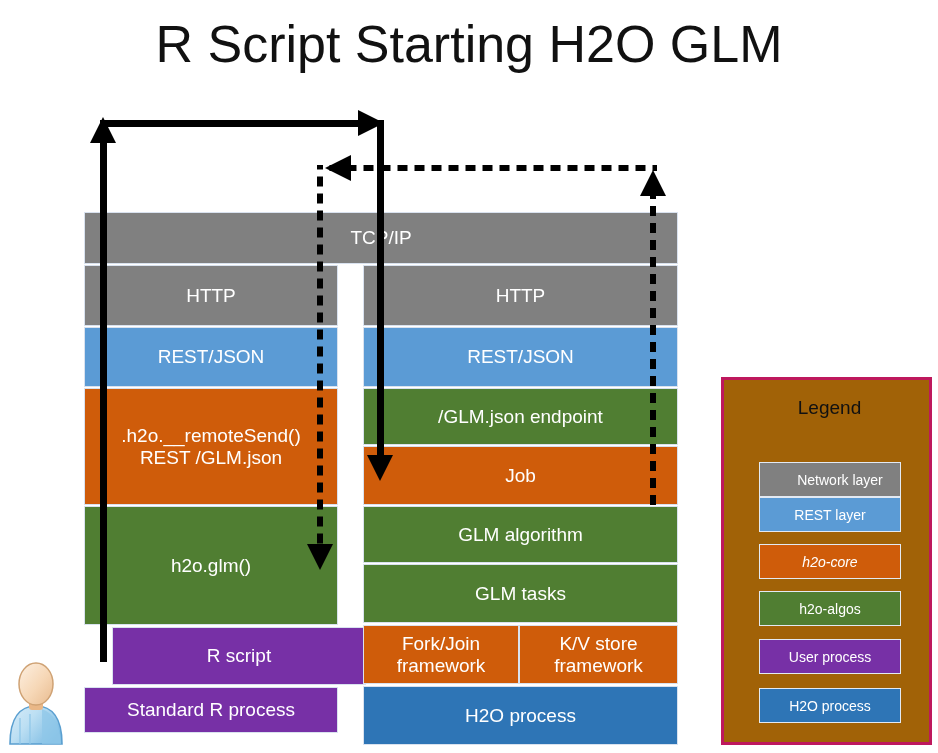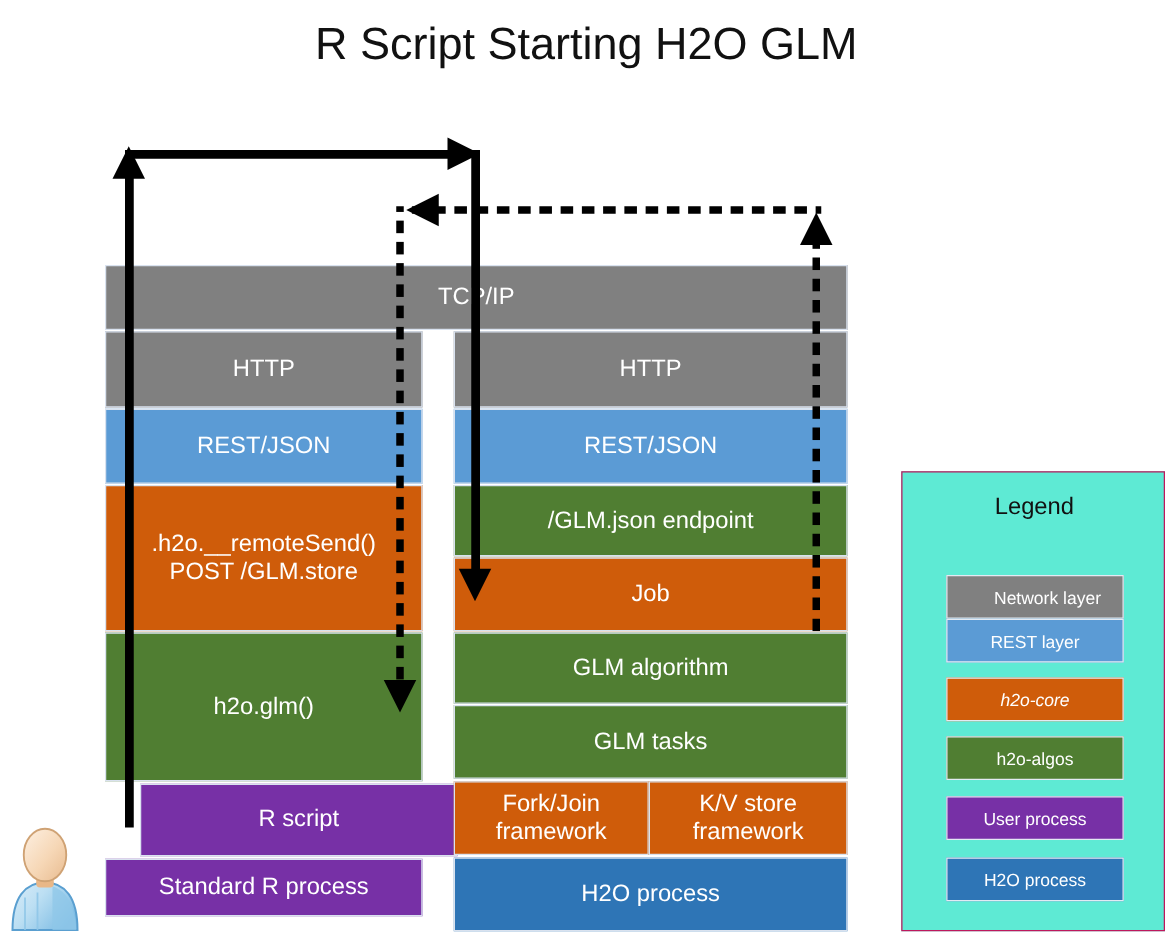--- a/index.html
+++ b/index.html
@@ -16,21 +16,21 @@
     overflow: hidden;
   }
 
   
   #title {
     position: absolute;
     left: 0;
     top: 14px;
     width: 938px;
     text-align: center;
-    font-size: 36px;
+    font-size: 52px;
     font-weight: 400;
     color: #111111;
     letter-spacing: 0px;
   }
 
   
   .block {
     position: absolute;
     box-sizing: border-box;
     display: flex;
@@ -80,22 +80,22 @@
   .head-right { border-top: 13px solid transparent; border-bottom: 13px solid transparent; border-left: 26px solid #000; }
   .head-left  { border-top: 13px solid transparent; border-bottom: 13px solid transparent; border-right: 26px solid #000; }
 
   
   #legend {
     position: absolute;
     left: 721px;
     top: 377px;
     width: 211px;
     height: 368px;
-    background: #5eead4;
-    border: 1px solid #be185d;
+    background: #a16207;
+    border: 3px solid #be185d;
     box-sizing: border-box;
   }
   #legend-title {
     position: absolute;
     left: 0;
     top: 17px;
     width: 211px;
     text-align: center;
     font-size: 19px;
     color: #111111;
@@ -130,21 +130,21 @@
 
   <div id="title">R Script Starting H2O GLM</div>
 
   <div class="block c-gray" style="left:84px; top:212px; width:594px; height:52px;">TCP/IP</div>
 
   <div class="block c-gray" style="left:84px; top:265px; width:254px; height:61px;">HTTP</div>
 
   <div class="block c-blue" style="left:84px; top:327px; width:254px; height:60px;">REST/JSON</div>
 
   <div class="block c-orange" style="left:84px; top:388px; width:254px; height:117px;">.h2o.__remoteSend()
-POST /GLM.store</div>
+REST /GLM.json</div>
 
   <div class="block c-green" style="left:84px; top:506px; width:254px; height:119px;text-align:right;">h2o.glm()</div>
 
   <div class="block c-purple" style="left:84px; top:627px; width:254px; height:58px;margin-left:28px;">R script</div>
 
   <div class="block c-purple" style="left:84px; top:687px; width:254px; height:46px;">Standard R process</div>
 
   <div class="block c-gray" style="left:363px; top:265px; width:315px; height:61px;">HTTP</div>
 
   <div class="block c-blue" style="left:363px; top:327px; width:315px; height:60px;">REST/JSON</div>

